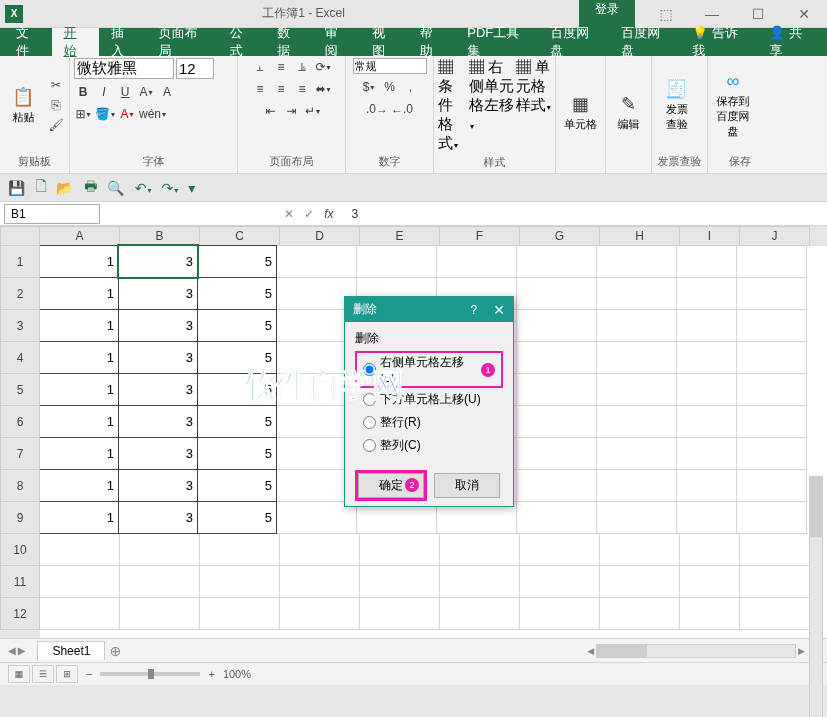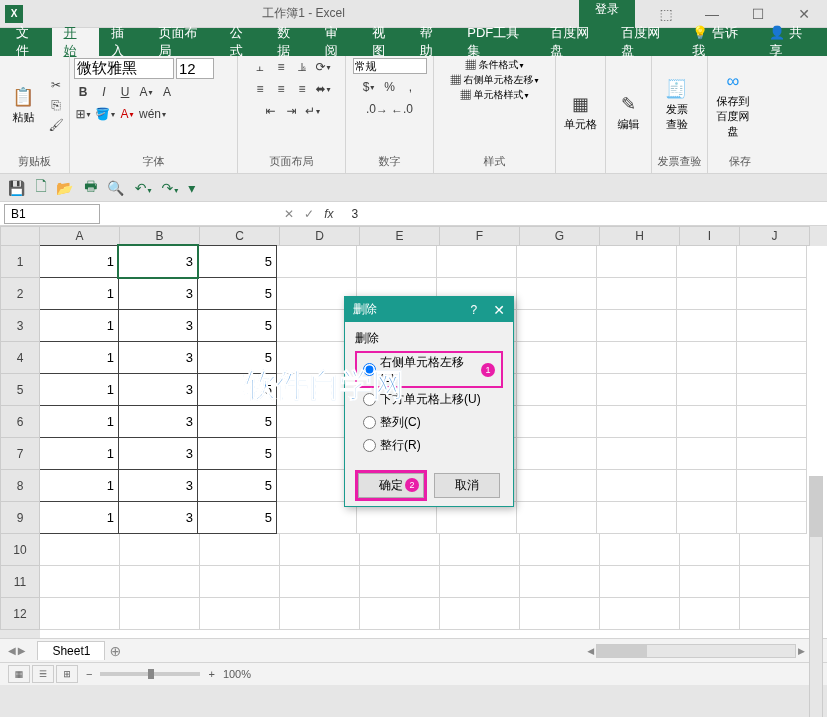--- a/index.html
+++ b/index.html
@@ -205,21 +205,21 @@
       </div>
       <div class="icon-row">
         <span class="icon-btn">.0→</span>
         <span class="icon-btn">←.0</span>
       </div>
     </div>
     <div class="ribbon-group-label">数字</div>
   </div>
 
   <div class="ribbon-group" style="width:122px">
-    <div class="ribbon-group-content" style="flex-direction:column;align-items:center;gap:1px;font-size:10px">
+    <div class="ribbon-group-content" style="align-items:flex-start;gap:1px;font-size:15px">
       <div class="dropdown-arrow">▦ <span>条件格式</span></div>
       <div class="dropdown-arrow">▦ <span>右侧单元格左移</span></div>
       <div class="dropdown-arrow">▦ <span>单元格样式</span></div>
     </div>
     <div class="ribbon-group-label">样式</div>
   </div>
 
   <div class="ribbon-group" style="width:50px">
     <div class="ribbon-group-content">
       <div class="ribbon-btn-large">
@@ -483,25 +483,25 @@
       <input type="radio" checked="" style="">
       <span>右侧单元格左移(L)</span>
       <span class="badge">1</span>
     </div>
     <div class="radio-row">
       <input type="radio" style="">
       <span>下方单元格上移(U)</span>
     </div>
     <div class="radio-row">
       <input type="radio" style="">
-      <span>整列(C)</span>
+      <span>整行(R)</span>
     </div>
     <div class="radio-row">
       <input type="radio" style="">
-      <span>整行(R)</span>
+      <span>整列(C)</span>
     </div>
   </div>
   <div class="dialog-buttons">
     <button class="dlg-btn ok">
       <span>确定</span>
       <span class="badge" style="position:absolute;right:4px;top:4px">2</span>
     </button>
     <button class="dlg-btn">取消</button>
   </div>
 </div>

